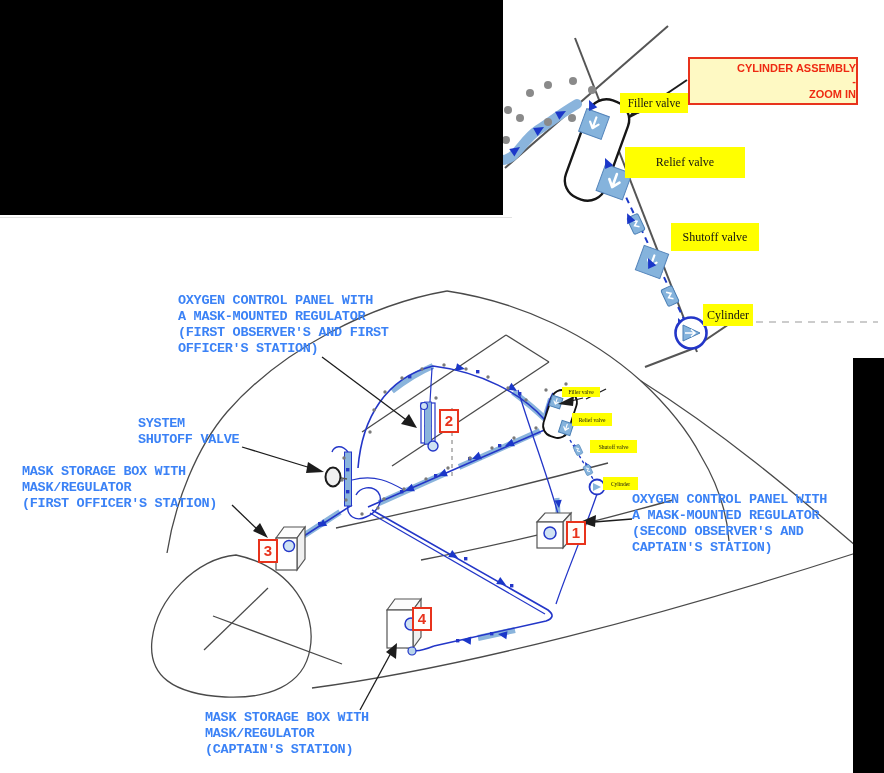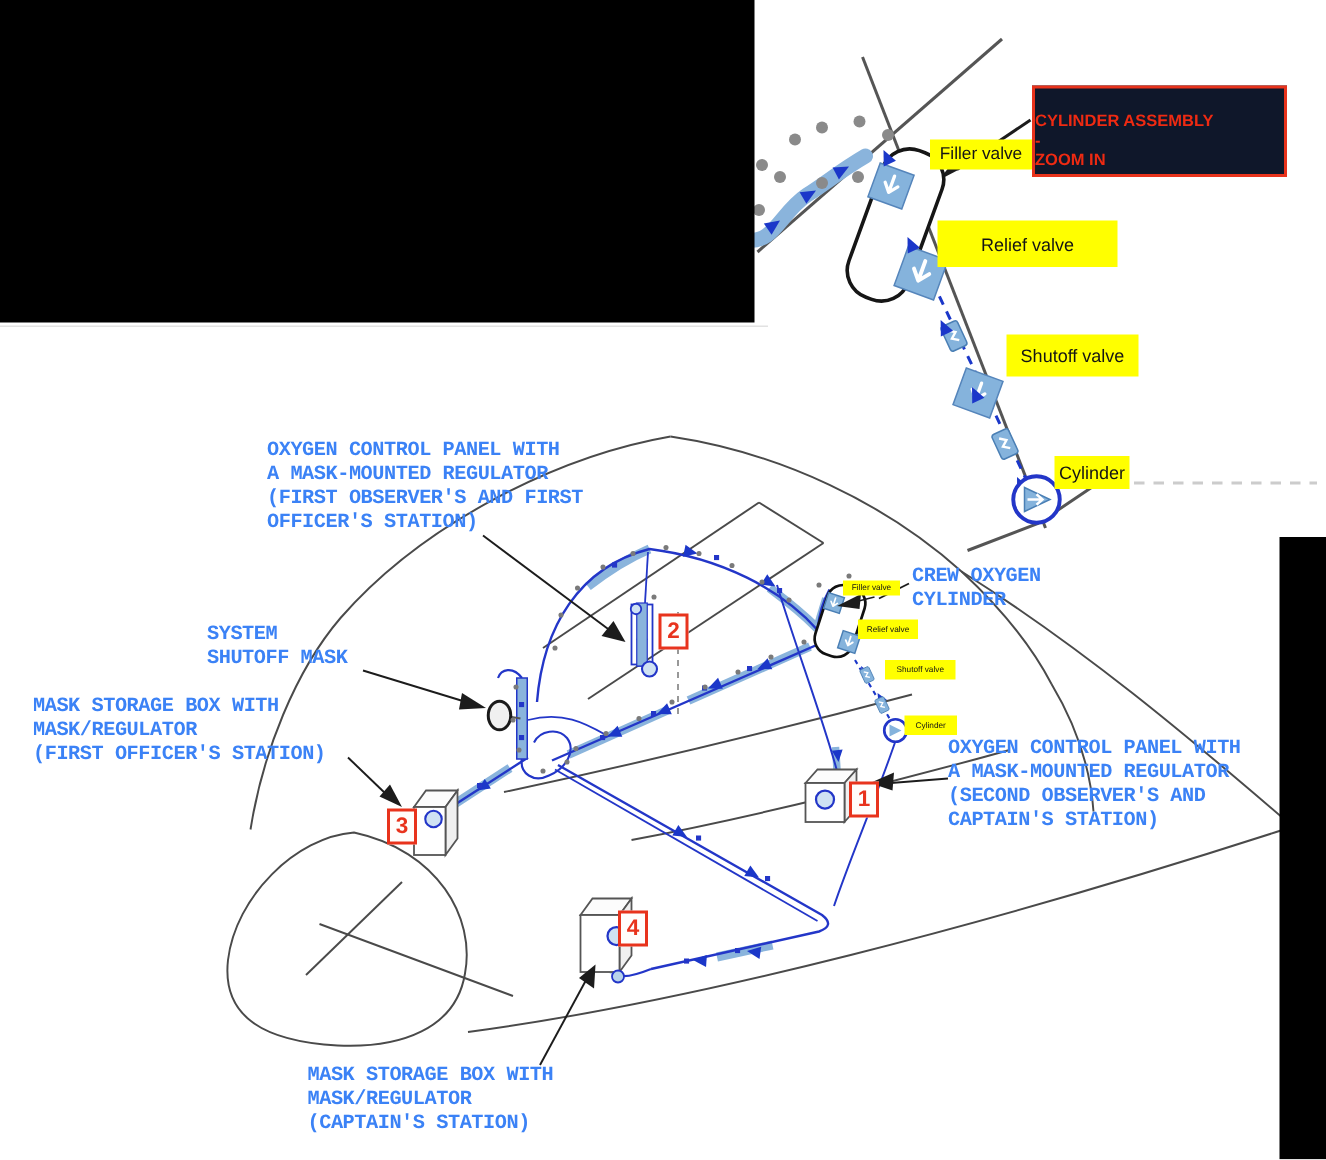--- a/index.html
+++ b/index.html
@@ -5,24 +5,24 @@
   html,body{margin:0;padding:0;background:#fff;}
   .stage{position:relative;width:884px;height:773px;background:#ffffff;overflow:hidden;
          font-family:"Liberation Sans",sans-serif;}
   .stage svg{position:absolute;left:0;top:0;z-index:1;}
   .blackpatch{position:absolute;background:#000;z-index:6;}
   .hairline{position:absolute;background:#e2e2e2;z-index:6;}
   .ann{position:absolute;z-index:4;color:#3b82f6;white-space:pre-line;
        font:bold 13.5px/16px "Liberation Mono",monospace;letter-spacing:-0.3px;}
   .ylab{position:absolute;z-index:4;background:#ffff00;color:#141414;
         display:flex;align-items:center;justify-content:center;
-        font-family:Liberation Sans, sans-serif;}
+        font-family:Liberation Serif, serif;}
   .callout{position:absolute;left:688px;top:57px;width:166px;height:41px;z-index:4;
-        border:2px solid #e8331c;background:#0f172a;color:#ee2a12;text-align:left;
-        font:bold 11px/13px "Liberation Sans",sans-serif;white-space:pre-line;padding-top:16px;}
+        border:2px solid #e8331c;background:#fef9c3;color:#ee2a12;text-align:right;
+        font:bold 11px/13px "Liberation Sans",sans-serif;white-space:pre-line;padding-top:3px;}
   .mk{position:absolute;z-index:5;width:16px;height:20px;border:2.5px solid #e8331c;
       background:#fffdfb;color:#e8331c;text-align:center;
       font:bold 15px/20px "Liberation Sans",sans-serif;}
 </style>
 </head>
 <body>
 
 <div class="stage">
 
 <svg width="884" height="773" viewBox="0 0 884 773">
@@ -297,26 +297,24 @@
 <div class="ylab" style="left:562px;top:387px;width:38px;height:10px;font-size:5.5px;">Filler valve</div>
 <div class="ylab" style="left:572px;top:413px;width:40px;height:13px;font-size:5.5px;">Relief valve</div>
 <div class="ylab" style="left:590px;top:440px;width:47px;height:13px;font-size:5.5px;">Shutoff valve</div>
 <div class="ylab" style="left:603px;top:477px;width:35px;height:13px;font-size:5.5px;">Cylinder</div>
 
 <div class="ann" style="left:178px;top:293px;">OXYGEN CONTROL PANEL WITH
 A MASK-MOUNTED REGULATOR
 (FIRST OBSERVER'S AND FIRST
 OFFICER'S STATION)</div>
 <div class="ann" style="left:138px;top:416px;">SYSTEM
-SHUTOFF MASK</div>
+SHUTOFF VALVE</div>
 <div class="ann" style="left:22px;top:464px;">MASK STORAGE BOX WITH
 MASK/REGULATOR
 (FIRST OFFICER'S STATION)</div>
-<div class="ann" style="left:608px;top:377px;">CREW OXYGEN
-CYLINDER</div>
 <div class="ann" style="left:632px;top:492px;">OXYGEN CONTROL PANEL WITH
 A MASK-MOUNTED REGULATOR
 (SECOND OBSERVER'S AND
 CAPTAIN'S STATION)</div>
 <div class="ann" style="left:205px;top:710px;">MASK STORAGE BOX WITH
 MASK/REGULATOR
 (CAPTAIN'S STATION)</div>
 
 <div class="mk" style="left:566px;top:521px;">1</div>
 <div class="mk" style="left:439px;top:409px;">2</div>

